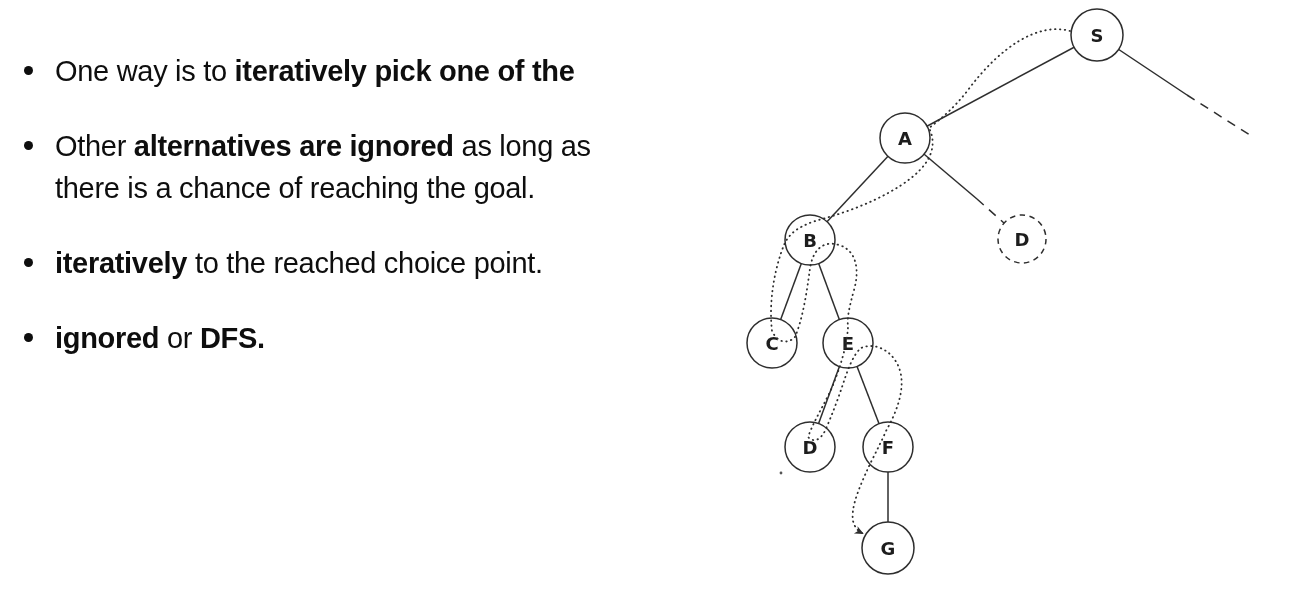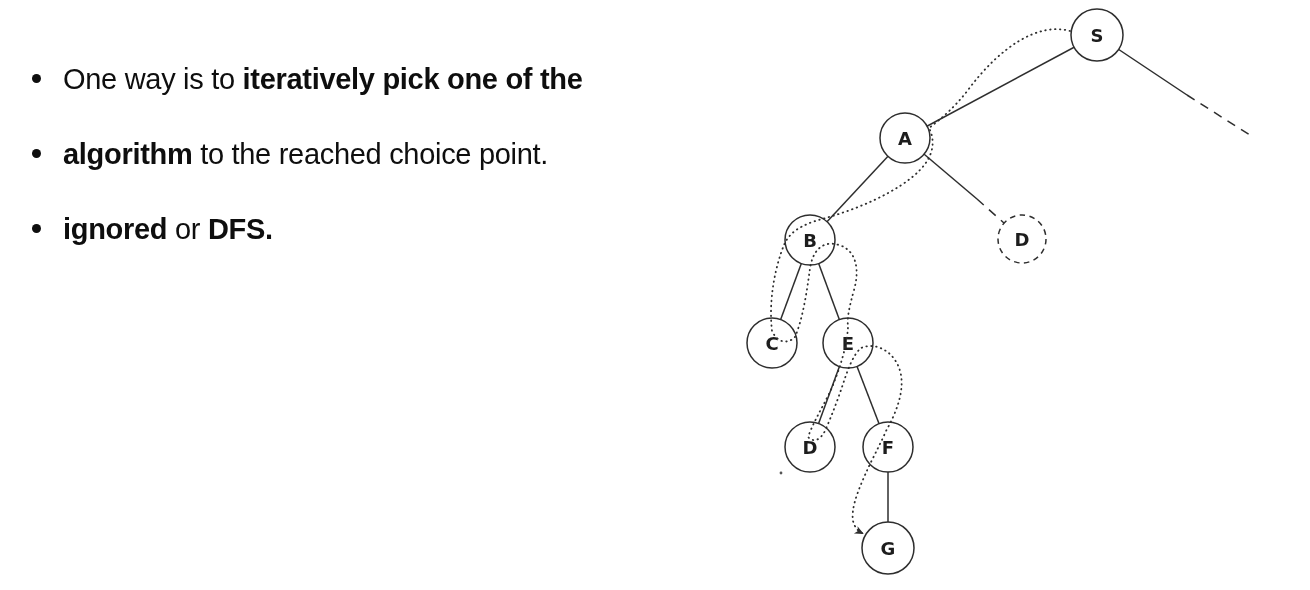--- a/index.html
+++ b/index.html
@@ -1,18 +1,18 @@
 <!DOCTYPE html>
 <html><head>
 <meta charset="utf-8">
 <style>
   html,body{margin:0;padding:0;background:#ffffff;}
   body{width:1310px;height:590px;overflow:hidden;font-family:"Liberation Sans",sans-serif;}
   .slide{position:relative;width:1310px;height:590px;background:#ffffff;}
-  .bullets{position:absolute;left:0;top:50px;width:710px;margin:8px;padding:0;list-style:none;}
+  .bullets{position:absolute;left:0;top:50px;width:710px;margin:0;padding:0;list-style:none;}
   .bullets li{position:relative;padding-left:55px;margin:0 0 33px 0;font-size:29px;line-height:42px;
               color:#0e0e0e;letter-spacing:-0.3px;}
   .bullets li .bullet-dot{position:absolute;left:24px;top:16px;width:9px;height:9px;border-radius:50%;
               background:#0e0e0e;}
   .bullets .line{white-space:nowrap;}
   .bullets .seg-b{font-weight:700;}
   svg.tree{position:absolute;left:0;top:0;}
   svg.tree text{font-family:"DejaVu Sans","Liberation Sans",sans-serif;font-weight:700;font-size:18px;
               fill:#1d1d1d;}
 </style>
@@ -20,21 +20,26 @@
 <body>
 
 <div class="slide">
   <ul class="bullets">
       <li>
         <span class="bullet-dot"></span>
         <div class="line"><span class="seg">One way is to </span><span class="seg-b">iteratively pick one of the</span></div>
       </li>
       <li>
         <span class="bullet-dot"></span>
-        <div class="line"><span class="seg-b">algorithm</span><span class="seg"> to the reached choice point.</span></div>
+        <div class="line"><span class="seg">Other </span><span class="seg-b">alternatives are ignored</span><span class="seg"> as long as</span></div>
+        <div class="line"><span class="seg">there is a chance of reaching the goal.</span></div>
+      </li>
+      <li>
+        <span class="bullet-dot"></span>
+        <div class="line"><span class="seg-b">iteratively</span><span class="seg"> to the reached choice point.</span></div>
       </li>
       <li>
         <span class="bullet-dot"></span>
         <div class="line"><span class="seg-b">ignored</span><span class="seg"> or </span><span class="seg-b">DFS.</span></div>
       </li>
     </ul>
   <svg class="tree" width="1310" height="590" viewBox="0 0 1310 590">
       <defs>
         <marker id="arrow" markerWidth="12" markerHeight="10" refX="7" refY="4" orient="auto" markerUnits="userSpaceOnUse">
           <path d="M0,0 L9,4 L0,8 L2.5,4 Z" fill="#2e2e2e"></path>

